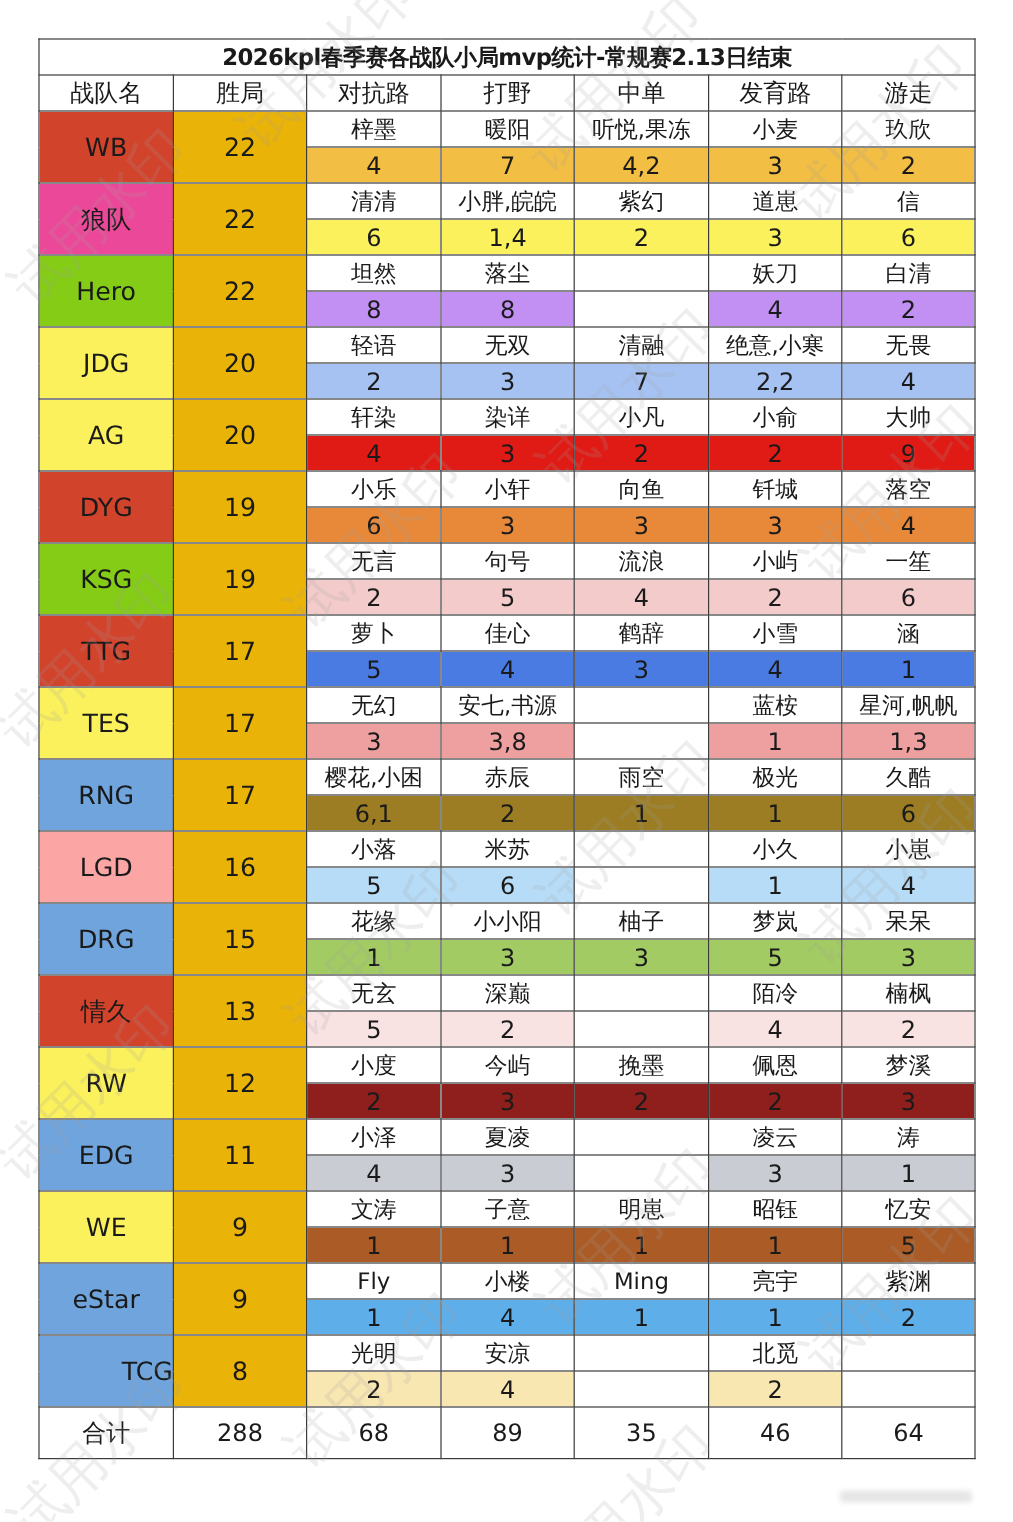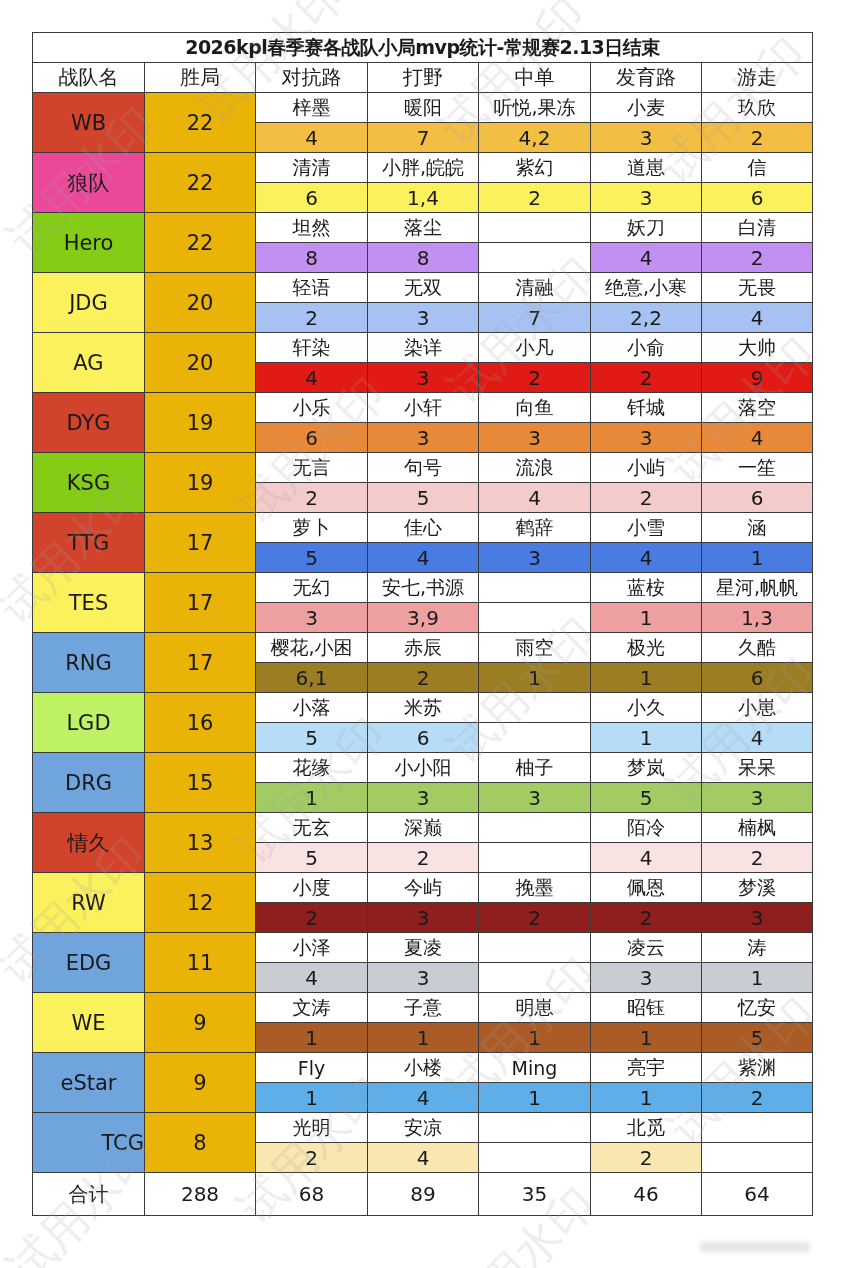--- a/index.html
+++ b/index.html
@@ -175,21 +175,21 @@
         <td rowspan="2" class="team-cell" style="background: rgb(251, 241, 92);">TES</td>
         <td rowspan="2" class="wins-cell">17</td>
         <td class="player-cell">无幻</td>
         <td class="player-cell">安七,书源</td>
         <td class="player-cell"></td>
         <td class="player-cell">蓝桉</td>
         <td class="player-cell">星河,帆帆</td>
       </tr>
       <tr>
         <td class="mvp-cell" style="background: rgb(238, 160, 160);">3</td>
-        <td class="mvp-cell" style="background: rgb(238, 160, 160);">3,9</td>
+        <td class="mvp-cell" style="background: rgb(238, 160, 160);">3,8</td>
         <td class="mvp-cell" style="background: rgb(255, 255, 255);"></td>
         <td class="mvp-cell" style="background: rgb(238, 160, 160);">1</td>
         <td class="mvp-cell" style="background: rgb(238, 160, 160);">1,3</td>
       </tr>
       <tr>
         <td rowspan="2" class="team-cell" style="background: rgb(111, 164, 221);">RNG</td>
         <td rowspan="2" class="wins-cell">17</td>
         <td class="player-cell">樱花,小困</td>
         <td class="player-cell">赤辰</td>
         <td class="player-cell">雨空</td>
@@ -197,21 +197,21 @@
         <td class="player-cell">久酷</td>
       </tr>
       <tr>
         <td class="mvp-cell" style="background: rgb(156, 125, 36);">6,1</td>
         <td class="mvp-cell" style="background: rgb(156, 125, 36);">2</td>
         <td class="mvp-cell" style="background: rgb(156, 125, 36);">1</td>
         <td class="mvp-cell" style="background: rgb(156, 125, 36);">1</td>
         <td class="mvp-cell" style="background: rgb(156, 125, 36);">6</td>
       </tr>
       <tr>
-        <td rowspan="2" class="team-cell" style="background: #bef264; margin-left: 32px;">LGD</td>
+        <td rowspan="2" class="team-cell" style="background: #fca5a5; margin-left: 32px;">LGD</td>
         <td rowspan="2" class="wins-cell">16</td>
         <td class="player-cell">小落</td>
         <td class="player-cell">米苏</td>
         <td class="player-cell"></td>
         <td class="player-cell">小久</td>
         <td class="player-cell">小崽</td>
       </tr>
       <tr>
         <td class="mvp-cell" style="background: rgb(183, 220, 247);">5</td>
         <td class="mvp-cell" style="background: rgb(183, 220, 247);">6</td>

